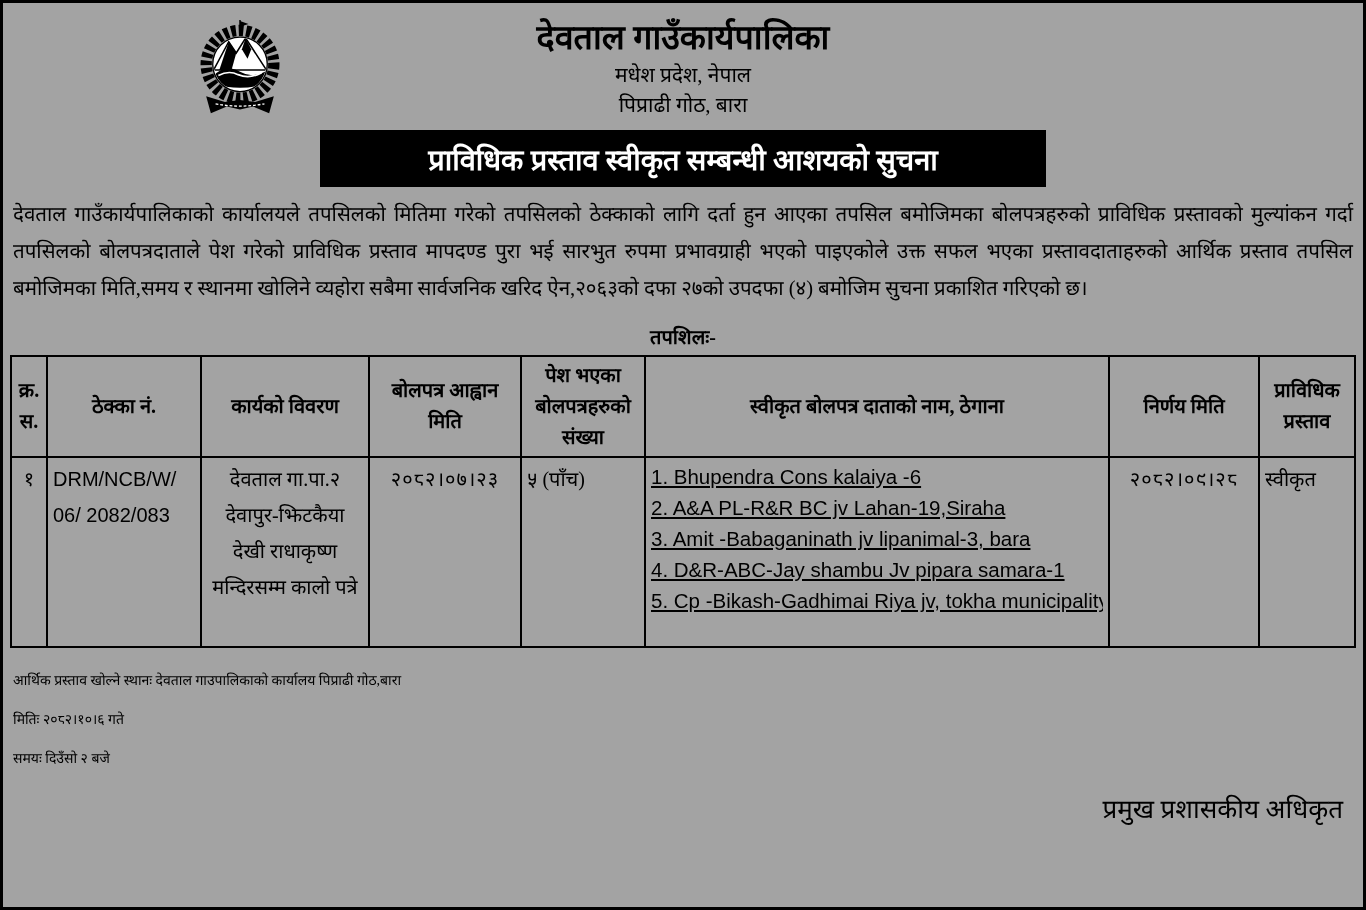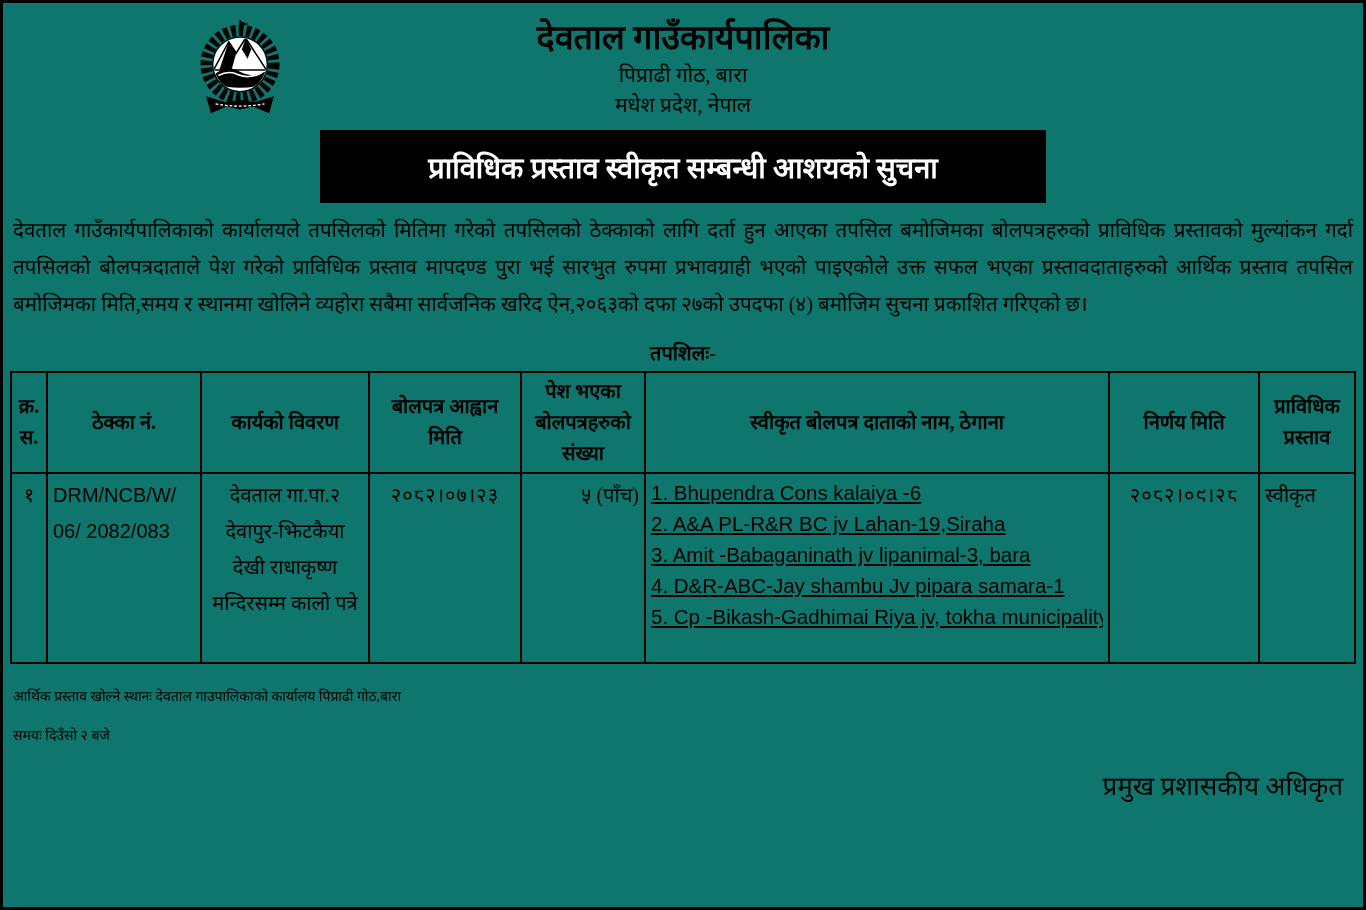--- a/index.html
+++ b/index.html
@@ -1,50 +1,50 @@
 <!DOCTYPE html>
 <html lang="ne"><head>
 <meta charset="utf-8">
 <style>
   html,body { margin:0; padding:0; background:#e8e8e8; }
   .page {
     width:1366px; height:910px; box-sizing:border-box;
-    border:3px solid #000; background:#0f766e; color:#000;
+    border:3px solid #000; background:#a3a3a3; color:#000;
     position:relative; overflow:hidden;
     font-family:"Liberation Serif","DejaVu Sans",serif;
   }
   
   .emblem { position:absolute; left:190px; top:14px; width:94px; height:104px; }
   .head { text-align:center; padding-top:12px; }
   .org-title    { font-size:34px; font-weight:bold; line-height:1.35; }
   .office-title { font-size:31px; font-weight:bold; line-height:1.25; }
   .addr-line    { font-size:21px; line-height:1.42; }
   .banner-wrap  { text-align:center; margin-top:9px; }
   .banner {
     display:inline-block; background:#000; color:#fff;
-    font-size:29px; font-weight:bold; padding:17px 28px; min-width:670px;
+    font-size:29px; font-weight:bold; padding:9px 28px; min-width:670px;
   }
   .published { text-align:center; font-size:21px; margin-top:13px; letter-spacing:0.5px; }
   
   .body-text {
     font-size:20.5px; line-height:37px; text-align:justify;
     margin:9px 10px 0 10px;
   }
   .schedule-label { text-align:center; font-size:20px; font-weight:bold; margin-top:16px; }
   
   table.notice { border-collapse:collapse; table-layout:fixed; width:1344px; margin:5px auto 0 auto;border-radius:11px; }
   table.notice th, table.notice td { border:2px solid #000; box-sizing:border-box; padding:3px 5px; }
   table.notice th {
     font-size:20px; font-weight:bold; text-align:center; vertical-align:middle;
     height:94px; line-height:1.55;
   }
   table.notice td { height:190px; vertical-align:top; font-size:20px; line-height:36px; }
   .cell-sn   { text-align:center; padding-top:10px; }
   .cell-date { text-align:center; padding-top:10px; letter-spacing:1px; }
-  .cell-count{ text-align:right; padding-top:10px; }
+  .cell-count{ text-align:left; padding-top:10px; }
   .cell-work { text-align:center; padding-top:6px; line-height:37px; }
   .cell-status { padding-top:10px; }
   .latin { font-family:"Liberation Sans","DejaVu Sans",sans-serif; }
   .cell-contract { padding-top:8px; font-size:20px; line-height:30px; padding-left:10px; }
   .cell-bidders { padding-top:9px; padding-left:8px;text-decoration:underline; }
   .bidder-line { font-size:20.5px; line-height:31px; white-space:nowrap; overflow:hidden; }
   
   .footer-block { margin:13px 10px 0 10px; font-size:14px; line-height:39px; }
   .signatory { text-align:right; margin:12px 20px 0 0; font-size:26px; }
 </style>
@@ -77,22 +77,22 @@
         </g>
       </g>
 
       <path d="M14 84 L34 90 L50 88 L66 90 L86 84 L81 102 L64 95 L50 98 L36 95 L19 102 Z" fill="#000"></path>
       <path d="M24 92 Q50 97 76 92" stroke="#fff" stroke-width="1.4" stroke-dasharray="3 2" fill="none"></path>
     </svg>
   </div>
 
   <div class="head">
     <div class="org-title">देवताल गाउँकार्यपालिका</div>
+    <div class="addr-line">मधेश प्रदेश, नेपाल</div>
     <div class="addr-line">पिप्राढी गोठ, बारा</div>
-    <div class="addr-line">मधेश प्रदेश, नेपाल</div>
   </div>
 
   <div class="banner-wrap">
     <span class="banner">प्राविधिक प्रस्ताव स्वीकृत सम्बन्धी आशयको सुचना</span>
   </div>
 
 
   <div class="body-text">देवताल गाउँकार्यपालिकाको कार्यालयले तपसिलको मितिमा गरेको तपसिलको ठेक्काको लागि दर्ता हुन आएका तपसिल बमोजिमका  बोलपत्रहरुको प्राविधिक प्रस्तावको मुल्यांकन गर्दा तपसिलको बोलपत्रदाताले पेश गरेको प्राविधिक प्रस्ताव मापदण्ड पुरा भई सारभुत रुपमा प्रभावग्राही भएको पाइएकोले उक्त सफल भएका प्रस्तावदाताहरुको आर्थिक प्रस्ताव तपसिल बमोजिमका मिति,समय र स्थानमा खोलिने व्यहोरा सबैमा सार्वजनिक खरिद ऐन,२०६३को दफा २७को उपदफा (४) बमोजिम सुचना प्रकाशित गरिएको छ।</div>
 
   <div class="schedule-label">तपशिलः-</div>
@@ -135,18 +135,19 @@
           <div class="bidder-line">5. Cp -Bikash-Gadhimai Riya jv, tokha municipality-4</div>
         </td>
         <td class="cell-date">२०८२।०९।२८</td>
         <td class="cell-status">स्वीकृत</td>
       </tr>
     </tbody>
   </table>
 
   <div class="footer-block">
     <div>आर्थिक प्रस्ताव खोल्ने स्थानः देवताल गाउपालिकाको कार्यालय पिप्राढी गोठ,बारा</div>
+    <div>मितिः २०८२।१०।६ गते</div>
     <div>समयः दिउँसो २ बजे</div>
   </div>
 
   <div class="signatory">प्रमुख प्रशासकीय अधिकृत</div>
 
 </div>
 
 </body></html>

